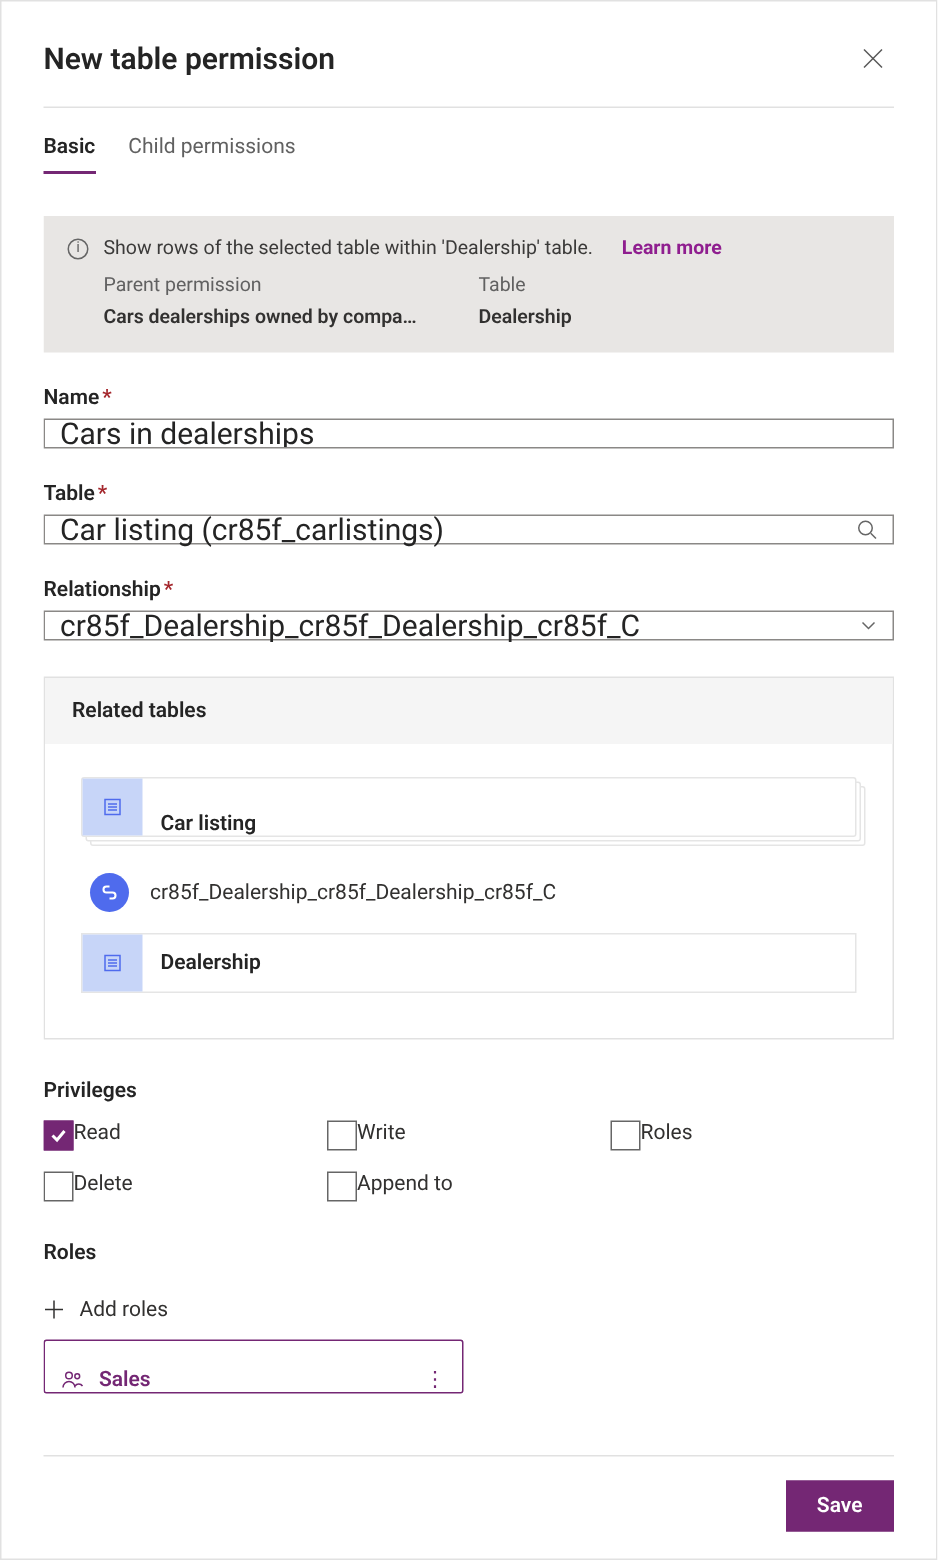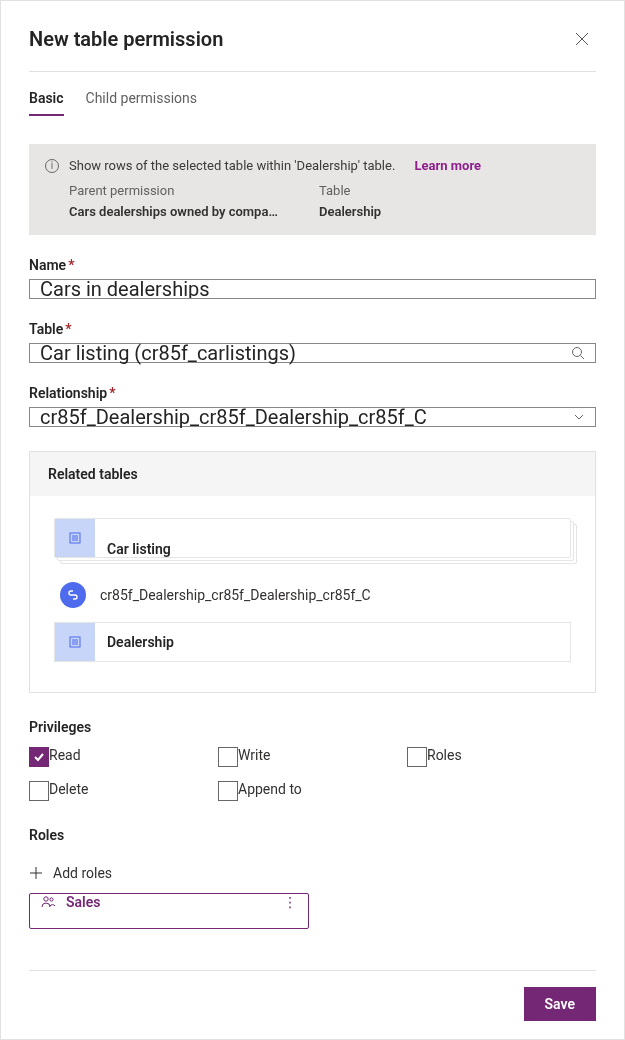--- a/index.html
+++ b/index.html
@@ -226,21 +226,21 @@
   .add-roles {
     display:flex;align-items:center;gap:10px;
     margin-top:10px;cursor:pointer;color:#323130;
   }
   .role-chip {
     margin-top:12px;
     width: 280px;
     height: 36px;
     border:1px solid var(--accent);
     border-radius:2px;
-    display:flex;align-items:flex-start;justify-content:space-between;
+    display:flex;align-items:flex-end;justify-content:space-between;
     padding:0 10px;
     color: var(--accent);
     cursor:pointer;
   }
   .role-chip .left { display:flex;align-items:center;gap:10px; font-weight:600; }
 
   .footer {
     border-top:1px solid var(--border-light);
     margin-top:auto;
     padding-top:16px;

